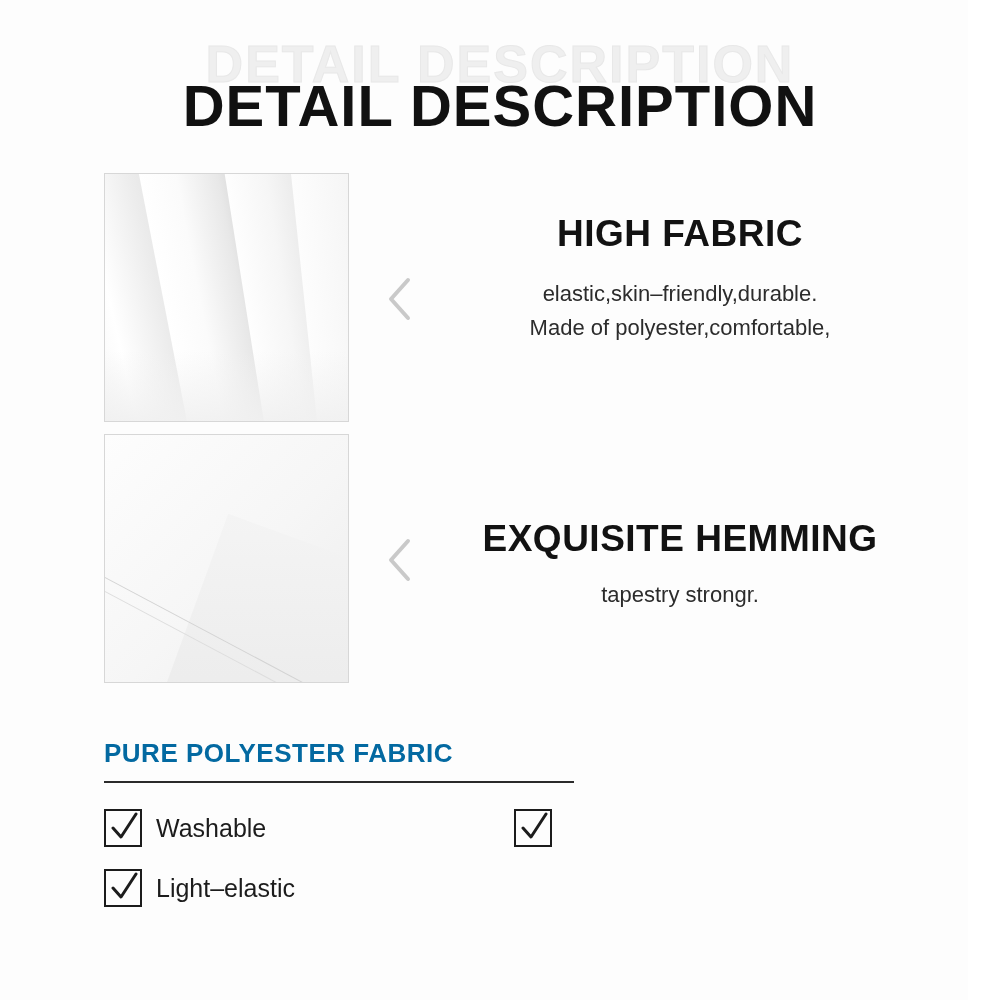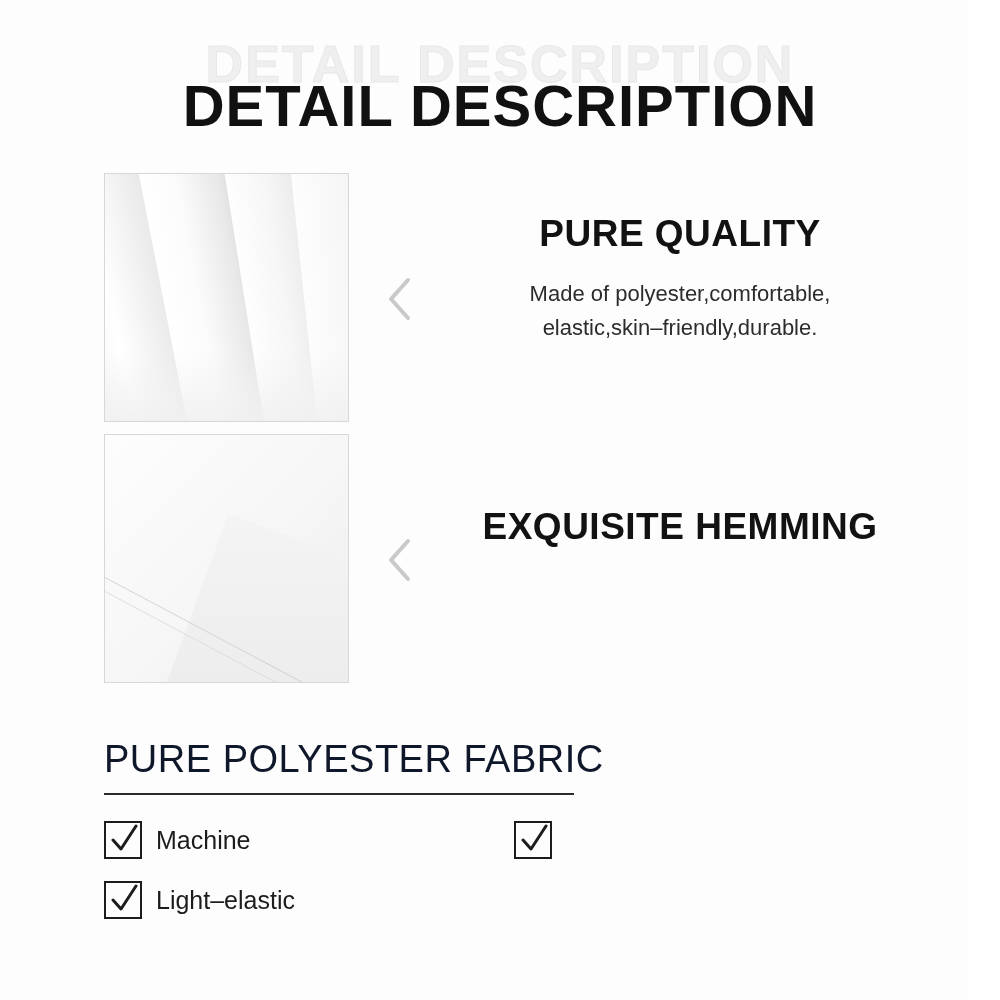--- a/index.html
+++ b/index.html
@@ -162,40 +162,40 @@
     text-align: center;
   }
   .feature-title {
     font-size: 37px;
     font-weight: bold;
     color: #121212;
     letter-spacing: 0.5px;
     margin: 0 0 22px 0;
     white-space: nowrap;
   }
-  .feature-2 .feature-text { top: 72px; }
+  .feature-2 .feature-text { top: 84px; }
   .feature-2 .feature-title { font-size: 37px; margin-bottom: 18px; }
   .feature-desc {
     font-size: 22px;
     line-height: 34px;
     color: #2c2c2c;
     font-weight: 400;
   }
 
   
   .bottom {
     position: absolute;
     left: 104px;
     top: 738px;
     width: 800px;
   }
   .bottom-title {
-    font-size: 38px;
-    font-weight: 400;
-    color: #0f172a;
+    font-size: 26px;
+    font-weight: 700;
+    color: #0369a1;
     letter-spacing: 0.5px;
     padding-bottom: 12px;
   }
   .rule {
     width: 470px;
     height: 2px;
     background: #2b2b2b;
     margin-bottom: 26px;
   }
   .checks {
@@ -246,24 +246,24 @@
         <div class="fold f4"></div>
         <div class="shade-bottom"></div>
       </div>
     </div>
     <div class="arrow">
       <svg width="26" height="44" viewBox="0 0 26 44">
         <polyline points="22,3 5,22 22,41" fill="none" stroke="#c9c9c9" stroke-width="4" stroke-linecap="round" stroke-linejoin="round"></polyline>
       </svg>
     </div>
     <div class="feature-text">
-      <div class="feature-title">PURE QUALITY</div>
+      <div class="feature-title">HIGH FABRIC</div>
       <div class="feature-desc">
+        <div>elastic,skin–friendly,durable.</div>
         <div>Made of polyester,comfortable,</div>
-        <div>elastic,skin–friendly,durable.</div>
       </div>
     </div>
   </div>
 
   <div class="feature feature-2">
     <div class="photo">
       <div class="photo-inner">
         <div class="hem-bg"></div>
         <div class="hem-corner"></div>
         <div class="hem-line a"></div>
@@ -271,36 +271,37 @@
       </div>
     </div>
     <div class="arrow">
       <svg width="26" height="44" viewBox="0 0 26 44">
         <polyline points="22,3 5,22 22,41" fill="none" stroke="#c9c9c9" stroke-width="4" stroke-linecap="round" stroke-linejoin="round"></polyline>
       </svg>
     </div>
     <div class="feature-text">
       <div class="feature-title">EXQUISITE HEMMING</div>
       <div class="feature-desc">
+        <div>tapestry strongr.</div>
       </div>
     </div>
   </div>
 
   <div class="bottom">
     <div class="bottom-title">PURE POLYESTER FABRIC</div>
     <div class="rule"></div>
     <div class="checks">
 
       <div class="check-item">
         <span class="checkbox">
           <svg width="30" height="32" viewBox="0 0 30 32">
             <polyline points="4,16 12,25 27,2" fill="none" stroke="#1c1c1c" stroke-width="3" stroke-linecap="round" stroke-linejoin="round"></polyline>
           </svg>
         </span>
-        <span class="check-label">Machine</span>
+        <span class="check-label">Washable</span>
       </div>
 
       <div class="check-item">
         <span class="checkbox">
           <svg width="30" height="32" viewBox="0 0 30 32">
             <polyline points="4,16 12,25 27,2" fill="none" stroke="#1c1c1c" stroke-width="3" stroke-linecap="round" stroke-linejoin="round"></polyline>
           </svg>
         </span>
       </div>
 

